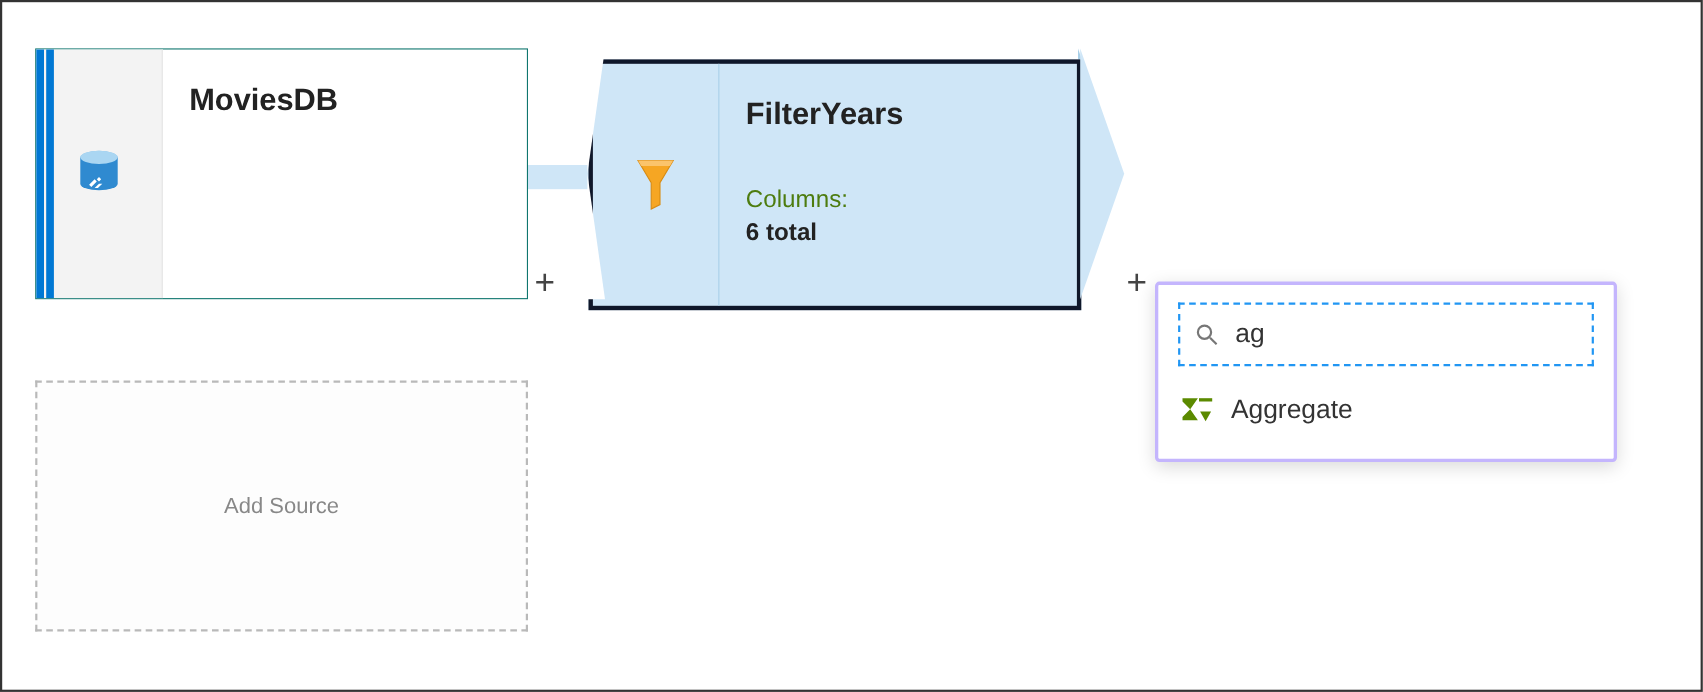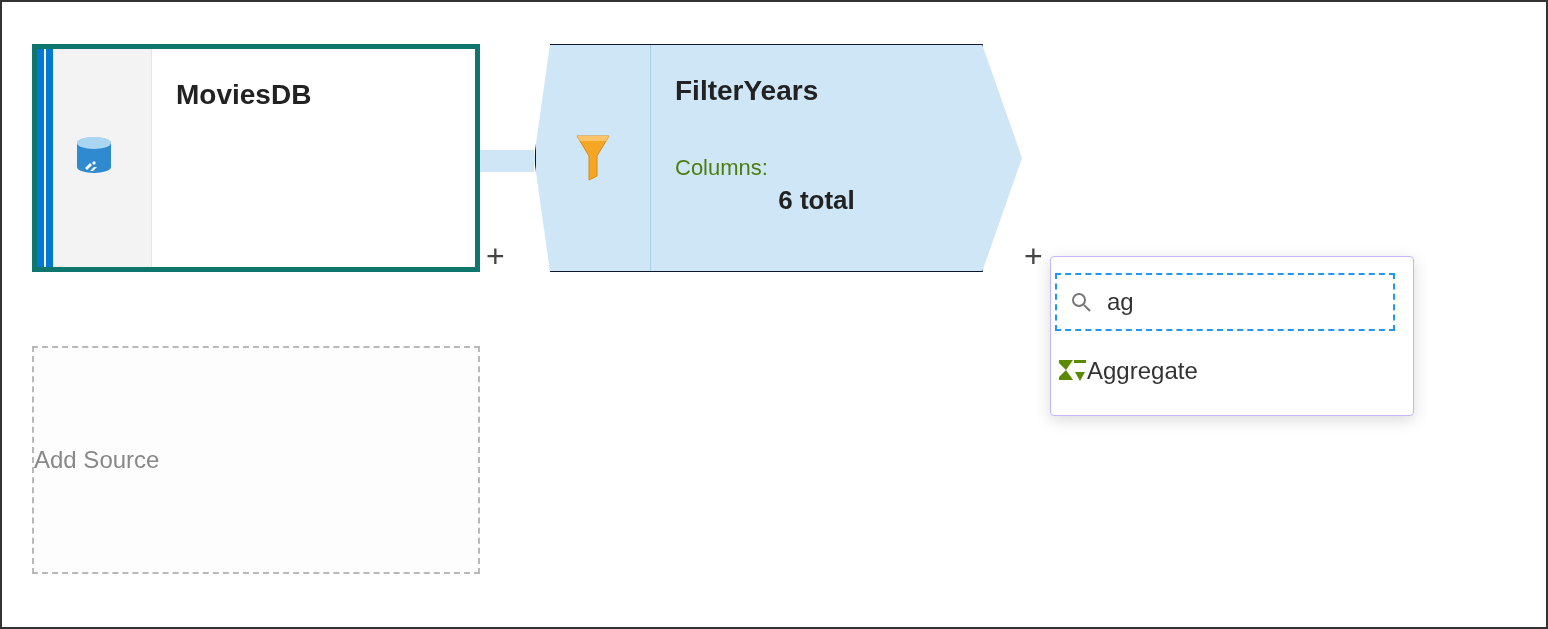--- a/index.html
+++ b/index.html
@@ -15,21 +15,21 @@
   }
 
   
   .source-node {
     position: absolute;
     left: 30px;
     top: 42px;
     width: 448px;
     height: 228px;
     display: flex;
-    border: 5px solid #0f766e;
+    border: 1px solid #0f766e;
     background: #fff;
     box-shadow: 0 0 0 0 rgba(0,0,0,0);
   }
   .source-left {
     width: 115px;
     display: flex;
     align-items: center;
     justify-content: center;
     background: #f3f3f3;
     border-right: 1px solid #e5e5e5;
@@ -82,26 +82,26 @@
     top: 148px;
     width: 62px;
     height: 22px;
     background: #cfe6f7;
   }
 
   
   .filter-node {
     position: absolute;
     left: 533px;
-    top: 42px;
+    top: 52px;
     width: 448px;
     height: 228px;
     display: flex;
     background: #cfe6f7;
-    border: 1px solid #0f172a;
+    border: 4px solid #0f172a;
   }
   .filter-left {
     width: 115px;
     display: flex;
     align-items: center;
     justify-content: center;
     border-right: 1px solid #a9cfe8;
   }
   .funnel svg { width: 36px; height: 48px; display:block; }
   .filter-body {
@@ -112,25 +112,24 @@
     font-size: 28px;
     font-weight: 600;
     color: #222;
     margin-bottom: 48px;
   }
   .columns-label {
     font-size: 22px;
     color: #4d7c0f;
   }
   .columns-value {
-    font-size: 26px;
+    font-size: 22px;
     font-weight: 600;
     color: #222;
     margin-top: 4px;
-    text-align: center;
   }
   
   .filter-notch-top, .filter-notch-bot {
     position: absolute;
     left: 532px;
     width: 0; height: 0;
     border-left: 16px solid #fff;
   }
   .filter-notch-top { top: 42px; border-bottom: 114px solid transparent; }
   .filter-notch-bot { top: 156px; border-top: 114px solid transparent; }
@@ -159,36 +158,37 @@
   .add-source {
     position: absolute;
     left: 30px;
     top: 344px;
     width: 448px;
     height: 228px;
     border: 2px dashed #b9b9b9;
     background: #fdfdfd;
     display: flex;
     align-items: center;
+    justify-content: center;
     color: #888;
-    font-size: 24px;
+    font-size: 20px;
     cursor: pointer;
   }
 
   
   .popup {
     position: absolute;
     left: 1048px;
     top: 254px;
-    width: 364px;
+    width: 420px;
     background: #fff;
-    border: 1px solid #c4b5fd;
+    border: 3px solid #c4b5fd;
     border-radius: 4px;
     box-shadow: 0 4px 16px rgba(0,0,0,0.15);
-    padding: 16px 18px 18px 4px;
+    padding: 16px 18px 18px 18px;
   }
   .search-box {
     border: 2px dashed #2196f3;
     height: 58px;
     display: flex;
     align-items: center;
     padding: 0 14px;
     gap: 14px;
     margin-bottom: 20px;
   }
@@ -205,20 +205,21 @@
     font-size: 24px;
     font-weight: 600;
     color: #222;
     padding-bottom: 10px;
     border-bottom: 1px solid #dcdcdc;
     margin-bottom: 14px;
   }
   .option-row {
     display: flex;
     align-items: center;
+    gap: 16px;
     padding: 6px 2px 12px 2px;
     cursor: pointer;
   }
   .agg-icon svg { width: 30px; height: 26px; display:block; }
   .option-label {
     font-size: 24px;
     color: #333;
   }
 </style>
 </head>

